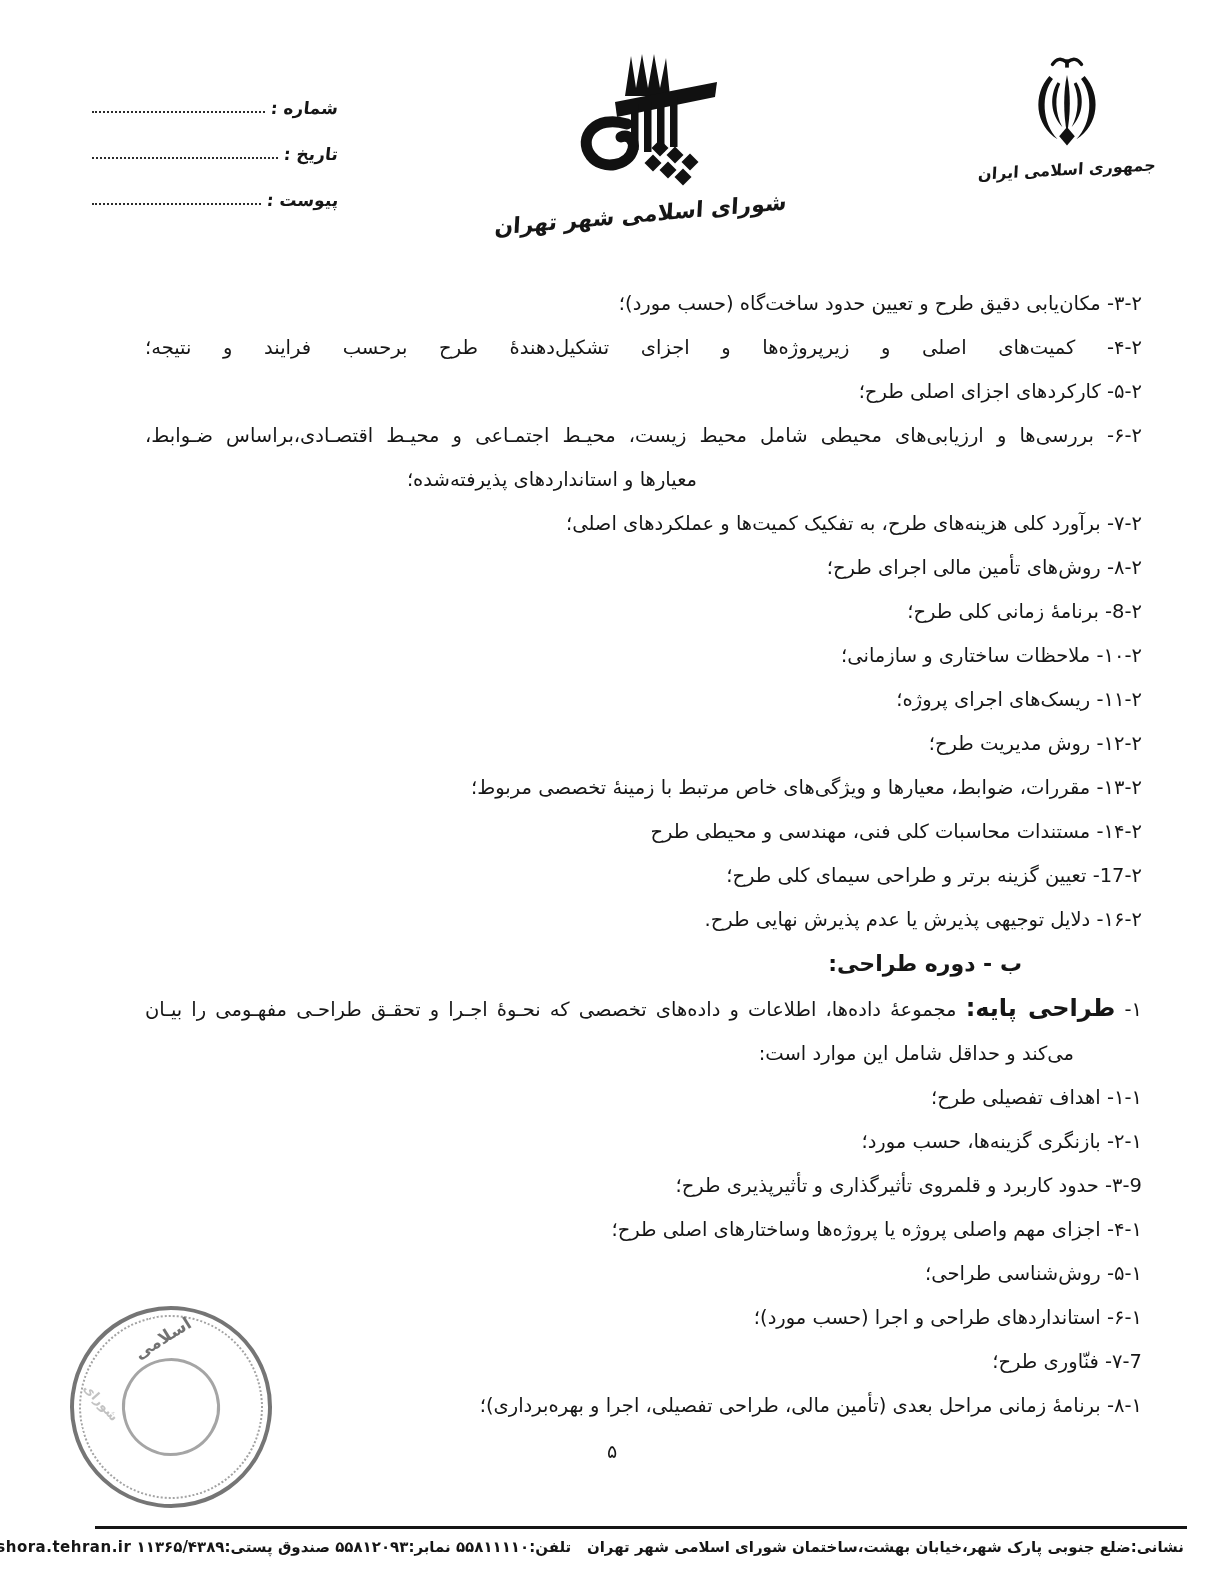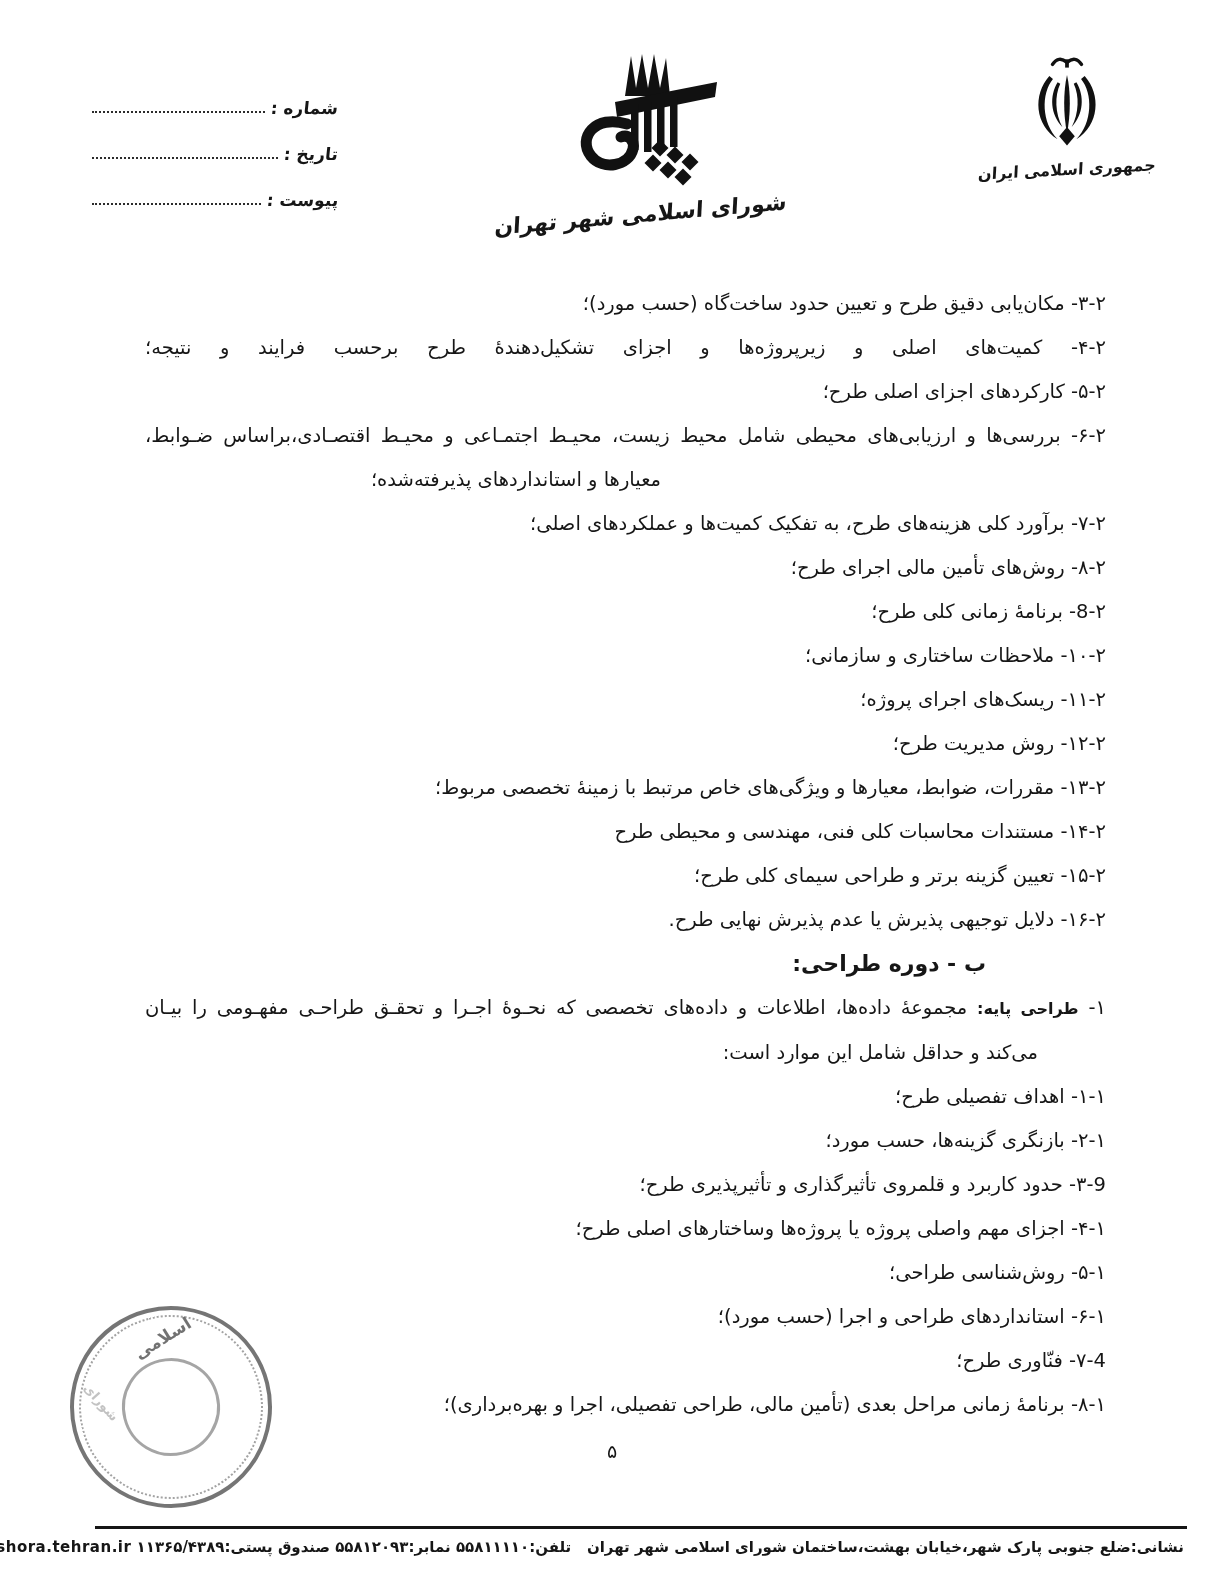--- a/index.html
+++ b/index.html
@@ -18,30 +18,30 @@
   .dotted{flex:1;border-bottom:2.6px dotted #2b2b2b;margin:0 6px 5px 0;height:1px;}
   
   .logo{position:absolute;left:486px;top:42px;width:310px;text-align:center;}
   .logo-caption{display:inline-block;margin-top:2px;font-weight:bold;font-size:22px;transform:rotate(-5deg) skewX(-8deg);letter-spacing:1px;}
   
   .emblem{position:absolute;left:972px;top:52px;width:190px;text-align:center;}
   .emblem-caption{display:inline-block;margin-top:4px;font-weight:bold;font-size:16px;transform:rotate(-3deg) skewX(-6deg);white-space:nowrap;}
   
   .doc-body{
     position:absolute;top:282px;left:0;right:0;
-    padding-right:118px;padding-left:145px;
+    padding-right:82px;padding-left:145px;
     direction:rtl;text-align:right;
     font-size:19.5px;line-height:44px;
   }
   .ln{white-space:nowrap;}
   .ln.full{white-space:normal;text-align:justify;text-align-last:justify;}
   .ln.cont-a{margin-right:445px;}
   .ln.cont-b{margin-right:68px;text-align:right;}
   .ln.heading-b{margin-right:120px;font-weight:bold;font-size:22px;}
-  .bold-lead{font-weight:bold;font-size:16px;}
+  .bold-lead{font-weight:bold;font-size:24px;}
   
   .stamp{position:absolute;left:70px;top:1306px;width:202px;height:202px;transform:rotate(-14deg);opacity:.78;}
   .stamp-ring-outer{position:absolute;inset:0;border:4.5px solid rgba(35,35,35,.8);border-radius:50%;}
   .stamp-ring-outer2{position:absolute;inset:9px;border:2px dotted rgba(40,40,40,.55);border-radius:50%;}
   .stamp-ring-inner{position:absolute;inset:52px;border:3px solid rgba(45,45,45,.55);border-radius:50%;}
   .stamp-word-1{position:absolute;top:22px;left:78px;font-size:17px;font-weight:bold;color:rgba(30,30,30,.8);transform:rotate(-18deg);}
   .stamp-word-2{position:absolute;top:72px;left:12px;font-size:13px;font-weight:bold;color:rgba(60,60,60,.4);transform:rotate(62deg);}
   
   .page-num{position:absolute;top:1440px;left:0;width:100%;text-align:center;font-size:19px;}
   .footer-rule{position:absolute;top:1526px;left:95px;width:1092px;height:3px;background:#151515;}
@@ -123,34 +123,34 @@
     <div class="ln full">۶-۲- بررسی‌ها و ارزیابی‌های محیطی شامل محیط زیست، محیـط اجتمـاعی و محیـط اقتصـادی،براساس ضـوابط،</div>
     <div class="ln cont-a">معیارها و استانداردهای پذیرفته‌شده؛</div>
     <div class="ln">۷-۲- برآورد کلی هزینه‌های طرح، به تفکیک کمیت‌ها و عملکردهای اصلی؛</div>
     <div class="ln">۸-۲- روش‌های تأمین مالی اجرای طرح؛</div>
     <div class="ln">8-۲- برنامهٔ زمانی کلی طرح؛</div>
     <div class="ln">۱۰-۲- ملاحظات ساختاری و سازمانی؛</div>
     <div class="ln">۱۱-۲- ریسک‌های اجرای پروژه؛</div>
     <div class="ln">۱۲-۲- روش مدیریت طرح؛</div>
     <div class="ln">۱۳-۲- مقررات، ضوابط، معیارها و ویژگی‌های خاص مرتبط با زمینهٔ تخصصی مربوط؛</div>
     <div class="ln">۱۴-۲- مستندات محاسبات کلی فنی، مهندسی و محیطی طرح</div>
-    <div class="ln">۱۵-۲- تعیین گزینه برتر و طراحی سیمای کلی طرح؛</div>
+    <div class="ln">17-۲- تعیین گزینه برتر و طراحی سیمای کلی طرح؛</div>
     <div class="ln">۱۶-۲- دلایل توجیهی پذیرش یا عدم پذیرش نهایی طرح.</div>
     <div class="ln heading-b">ب - دوره طراحی:</div>
     <div class="ln full">
       <span>۱- </span><span class="bold-lead">طراحی پایه:</span><span> مجموعهٔ داده‌ها، اطلاعات و داده‌های تخصصی که نحـوهٔ اجـرا و تحقـق طراحـی مفهـومی را بیـان</span>
     </div>
     <div class="ln cont-b">می‌کند و حداقل شامل این موارد است:</div>
     <div class="ln">۱-۱- اهداف تفصیلی طرح؛</div>
     <div class="ln">۲-۱- بازنگری گزینه‌ها، حسب مورد؛</div>
     <div class="ln">۳-9- حدود کاربرد و قلمروی تأثیرگذاری و تأثیرپذیری طرح؛</div>
     <div class="ln">۴-۱- اجزای مهم واصلی پروژه یا پروژه‌ها وساختارهای اصلی طرح؛</div>
     <div class="ln">۵-۱- روش‌شناسی طراحی؛</div>
     <div class="ln">۶-۱- استانداردهای طراحی و اجرا (حسب مورد)؛</div>
-    <div class="ln">۷-4- فنّاوری طرح؛</div>
+    <div class="ln">۷-7- فنّاوری طرح؛</div>
     <div class="ln">۸-۱- برنامهٔ زمانی مراحل بعدی (تأمین مالی، طراحی تفصیلی، اجرا و بهره‌برداری)؛</div>
   </div>
 
   <div class="stamp">
     <div class="stamp-ring-outer"></div>
     <div class="stamp-ring-outer2"></div>
     <div class="stamp-ring-inner"></div>
     <span class="stamp-word-1">اسلامی</span>
     <span class="stamp-word-2">شورای</span>
   </div>

